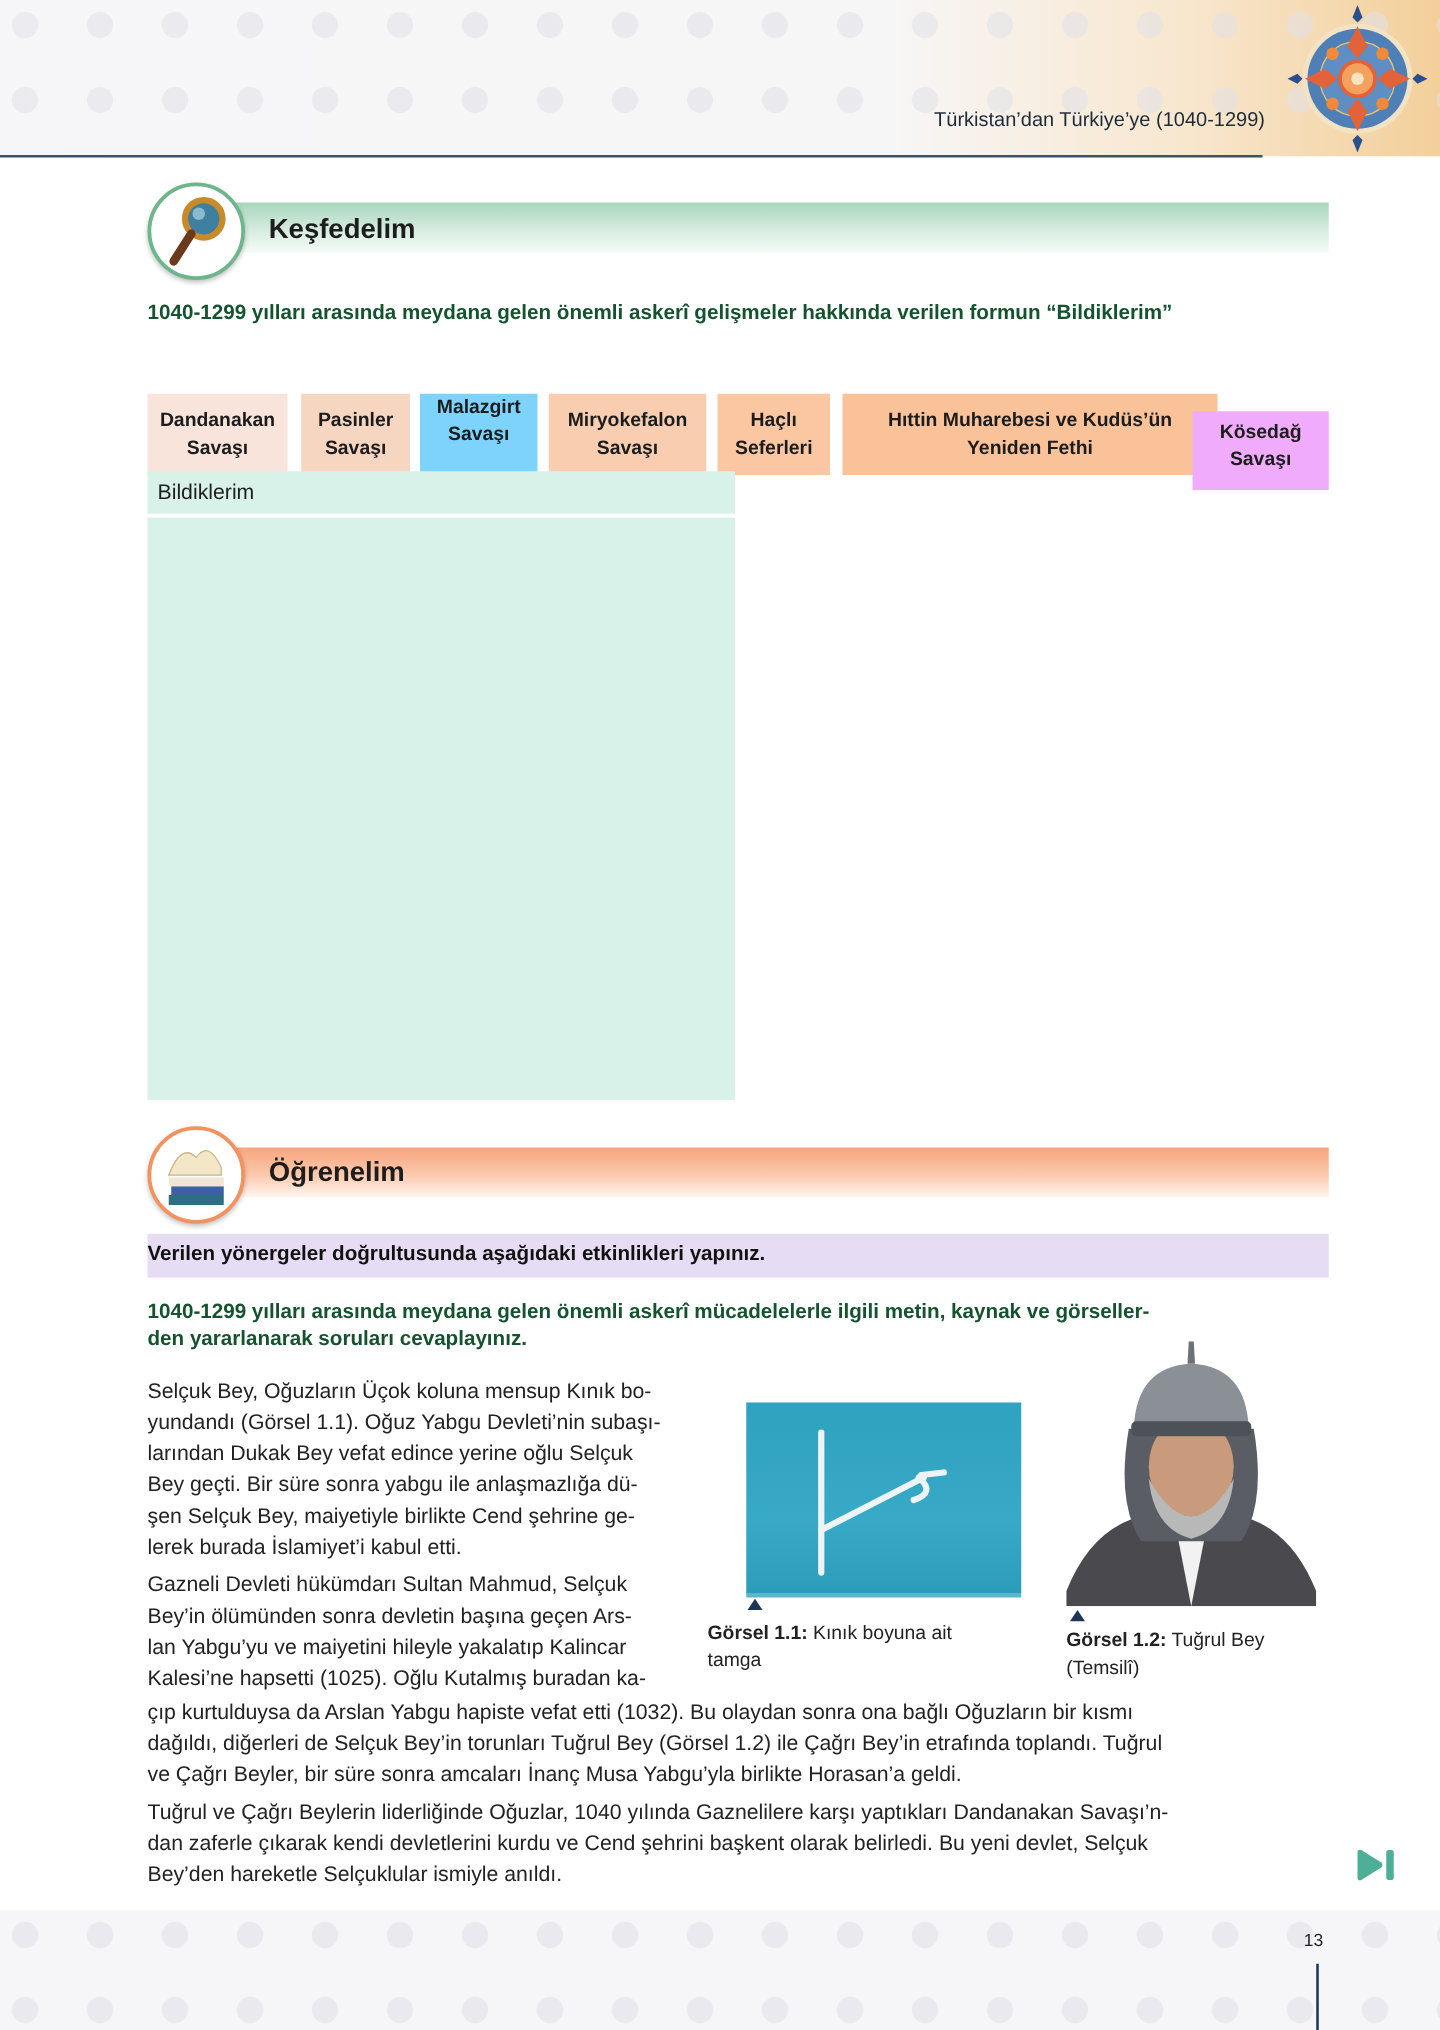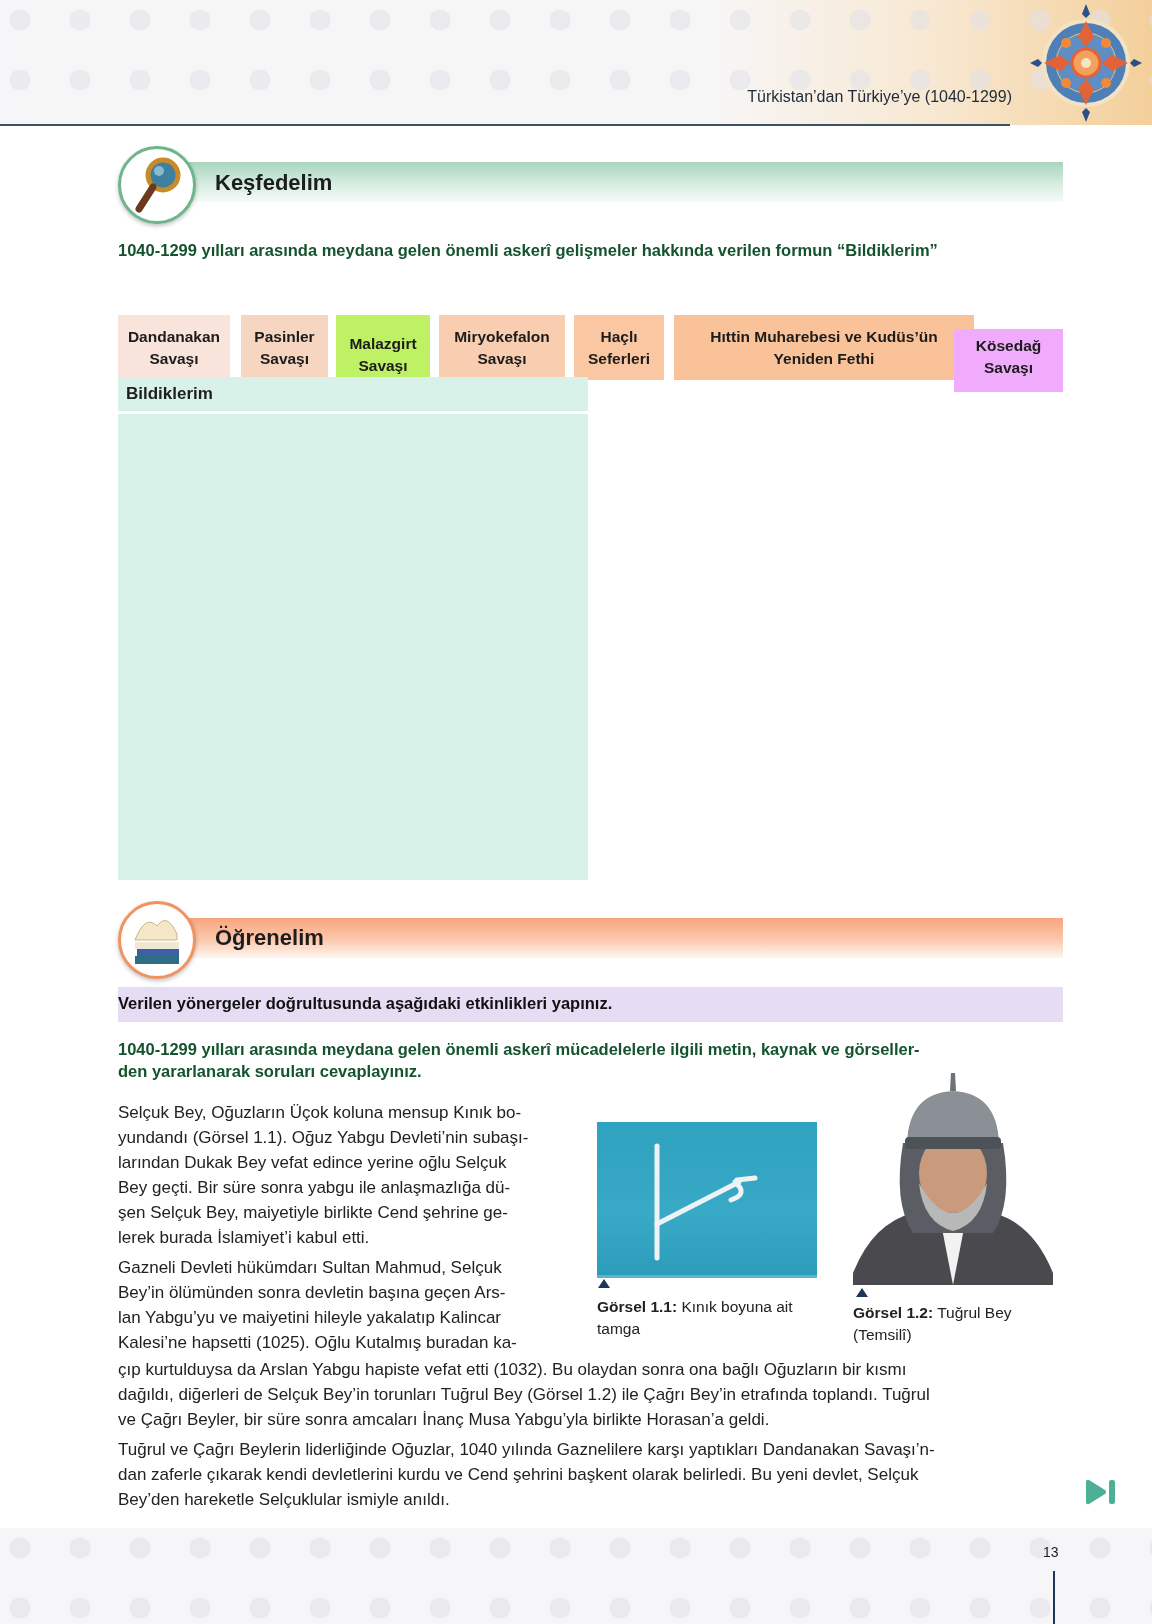--- a/index.html
+++ b/index.html
@@ -34,21 +34,21 @@
   .tabs { position: absolute; left: 118px; top: 293px; height: 67px; width: 945px; }
   .tab {
     position: absolute; top: 0; height: 67px; display: flex; align-items: center; justify-content: center;
     text-align: center; font-size: 15.5px; font-weight: bold; line-height: 22px; color: #1c1c1c; margin-top: 20px;
   }
 
   .table { position: absolute; left: 118px; top: 377px; width: 945px; height: 503px; }
   .col { position: absolute; top: 0; height: 503px; }
   .col-left { left: 0; width: 470px; background: #d8f2ea; }
   .col-right { left: 473px; width: 472px; background: #eefaf6; }
-  .col-head { height: 34px; line-height: 34px; padding-left: 8px; font-size: 17px; font-weight: bold; border-bottom: 3px solid #ffffff; }
+  .col-head { height: 34px; line-height: 34px; padding-left: 8px; font-size: 17px; font-weight: normal; border-bottom: 3px solid #ffffff; }
 
   .purple-bar { position: absolute; left: 118px; top: 987px; width: 945px; height: 35px; background: #e6dcf3; }
   .purple-text { position: absolute; left: 118px; top: 994px; font-size: 16.5px; font-weight: bold; color: #111; }
 
   .body-text { position: absolute; font-size: 17px; line-height: 25px; color: #222; }
   .para { margin: 0 0 5px 0; }
 
   .fig1 { position: absolute; left: 597px; top: 1122px; width: 220px; height: 153px; background: linear-gradient(180deg, #2ea2c0, #38a9c6 60%, #2c9cbb); border-bottom: 3px solid #5ab6cd; }
   .fig2 { position: absolute; left: 853px; top: 1073px; width: 200px; height: 212px; }
   .caption { position: absolute; font-size: 15.5px; line-height: 22px; color: #222; }
@@ -109,21 +109,21 @@
         <div>Dandanakan</div>
         <div>Savaşı</div>
       </div>
     </div>
   <div class="tab" style="left:123px;width:87px;top:2px;height:65px;background:#f6d5c1;">
       <div>
         <div>Pasinler</div>
         <div>Savaşı</div>
       </div>
     </div>
-  <div class="tab" style="left:218px;width:94px;top:2px;height:65px;background:#bef264;align-items:flex-start;padding-top:18px;box-sizing:border-box;">
+  <div class="tab" style="left:218px;width:94px;top:2px;height:65px;background:#7dd3fc;align-items:flex-start;padding-top:0;box-sizing:border-box;">
       <div>
         <div>Malazgirt</div>
         <div>Savaşı</div>
       </div>
     </div>
   <div class="tab" style="left:321px;width:126px;top:2px;height:65px;background:#f9ceb0;">
       <div>
         <div>Miryokefalon</div>
         <div>Savaşı</div>
       </div>
@@ -192,21 +192,21 @@
 
 <div class="fig1">
   <svg width="220" height="153" viewBox="0 0 220 153">
     <path d="M60 24 L60 136" stroke="#eef4f5" stroke-width="5" stroke-linecap="round"></path>
     <path d="M60 102 L142 60" stroke="#eef4f5" stroke-width="5" stroke-linecap="round"></path>
     <path d="M140 58 L158 56" stroke="#eef4f5" stroke-width="5" stroke-linecap="round"></path>
     <path d="M138 60 Q152 72 134 78" stroke="#eef4f5" stroke-width="5" fill="none" stroke-linecap="round"></path>
   </svg>
 </div>
 <div class="tri" style="left:598px; top:1279px;"></div>
-<div class="caption" style="left:597px; top:1296px; width:230px;">
+<div class="caption" style="left:566px; top:1296px; width:230px;">
   <div><b>Görsel 1.1:</b><span> Kınık boyuna ait</span></div>
   <div>tamga</div>
 </div>
 
 <div class="fig2">
   <svg width="200" height="212" viewBox="0 0 200 212">
     <path d="M0 200 Q20 150 60 140 L140 140 Q180 150 200 200 L200 212 L0 212 Z" fill="#4a4a4e"></path>
     <path d="M86 140 L100 212 L114 140 Z" fill="#f2f2f2"></path>
     <path d="M50 70 Q40 130 60 160 L140 160 Q160 130 150 70 Z" fill="#5a5e64"></path>
     <ellipse cx="100" cy="100" rx="34" ry="40" fill="#c99a7c"></ellipse>

